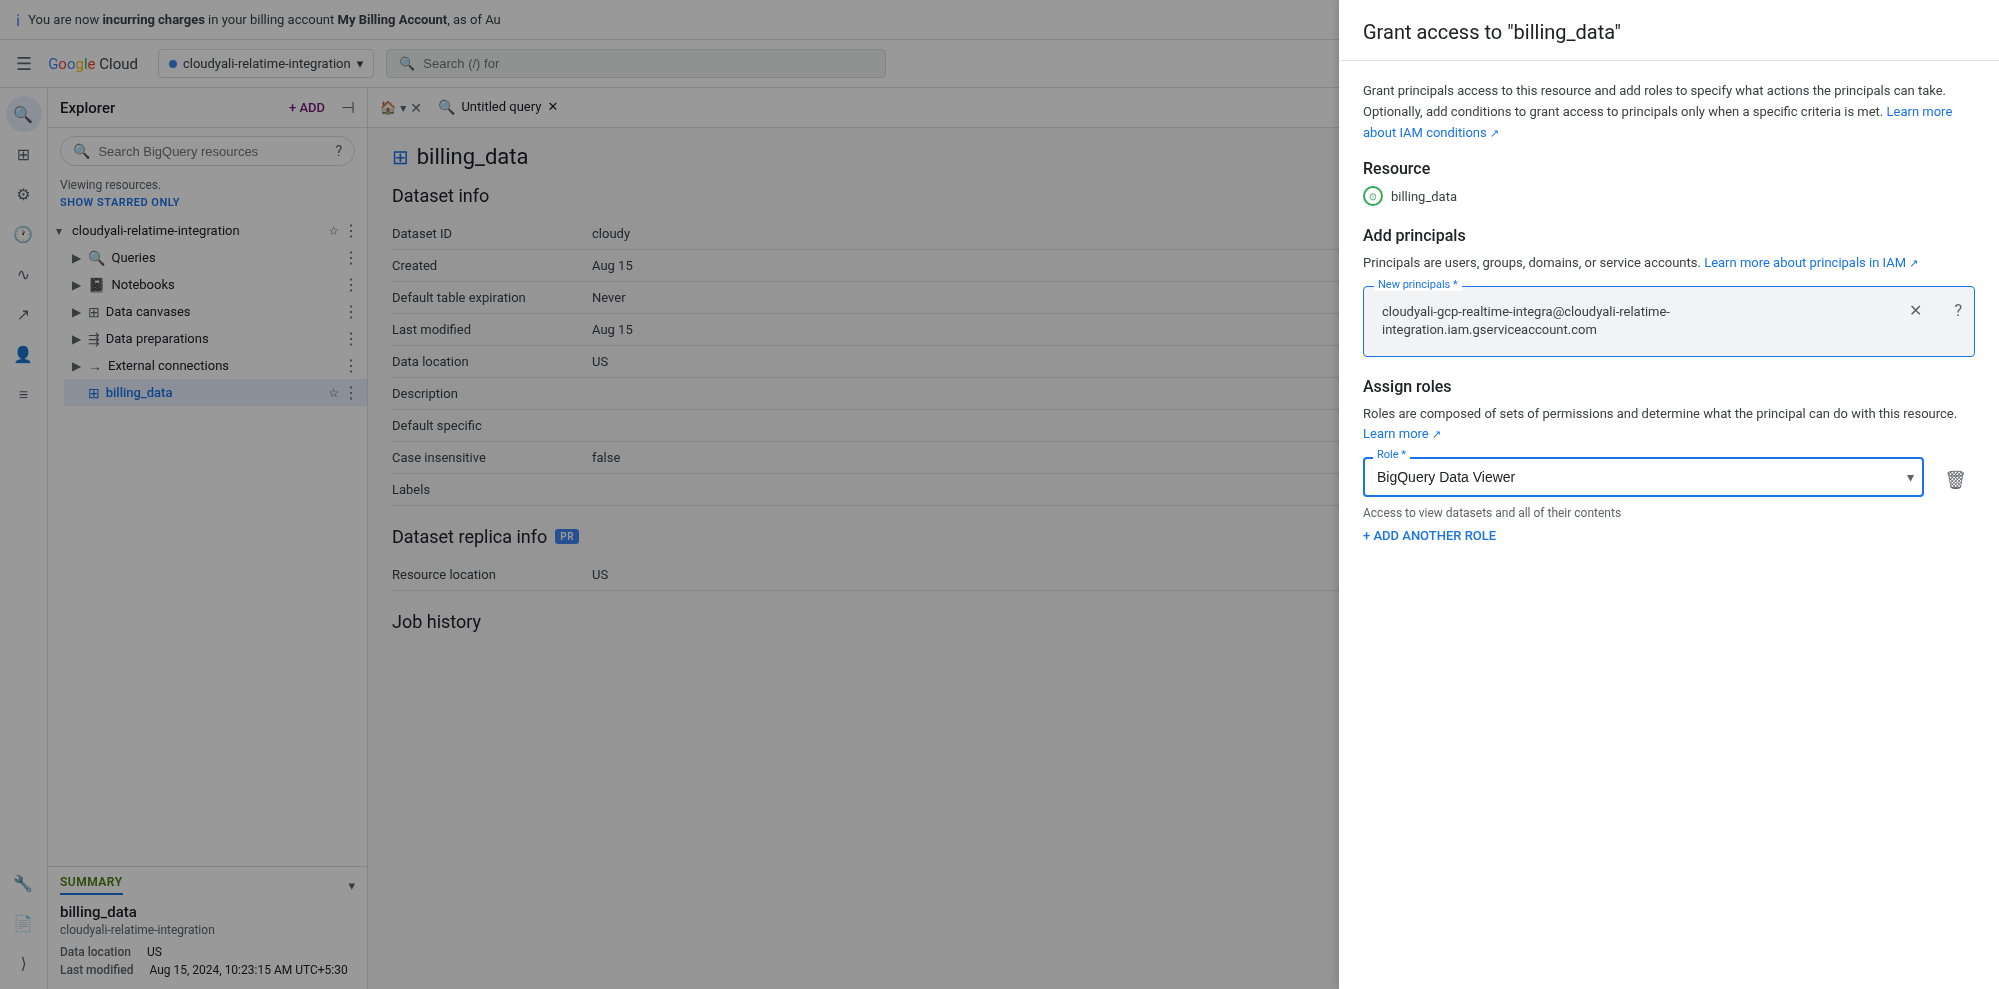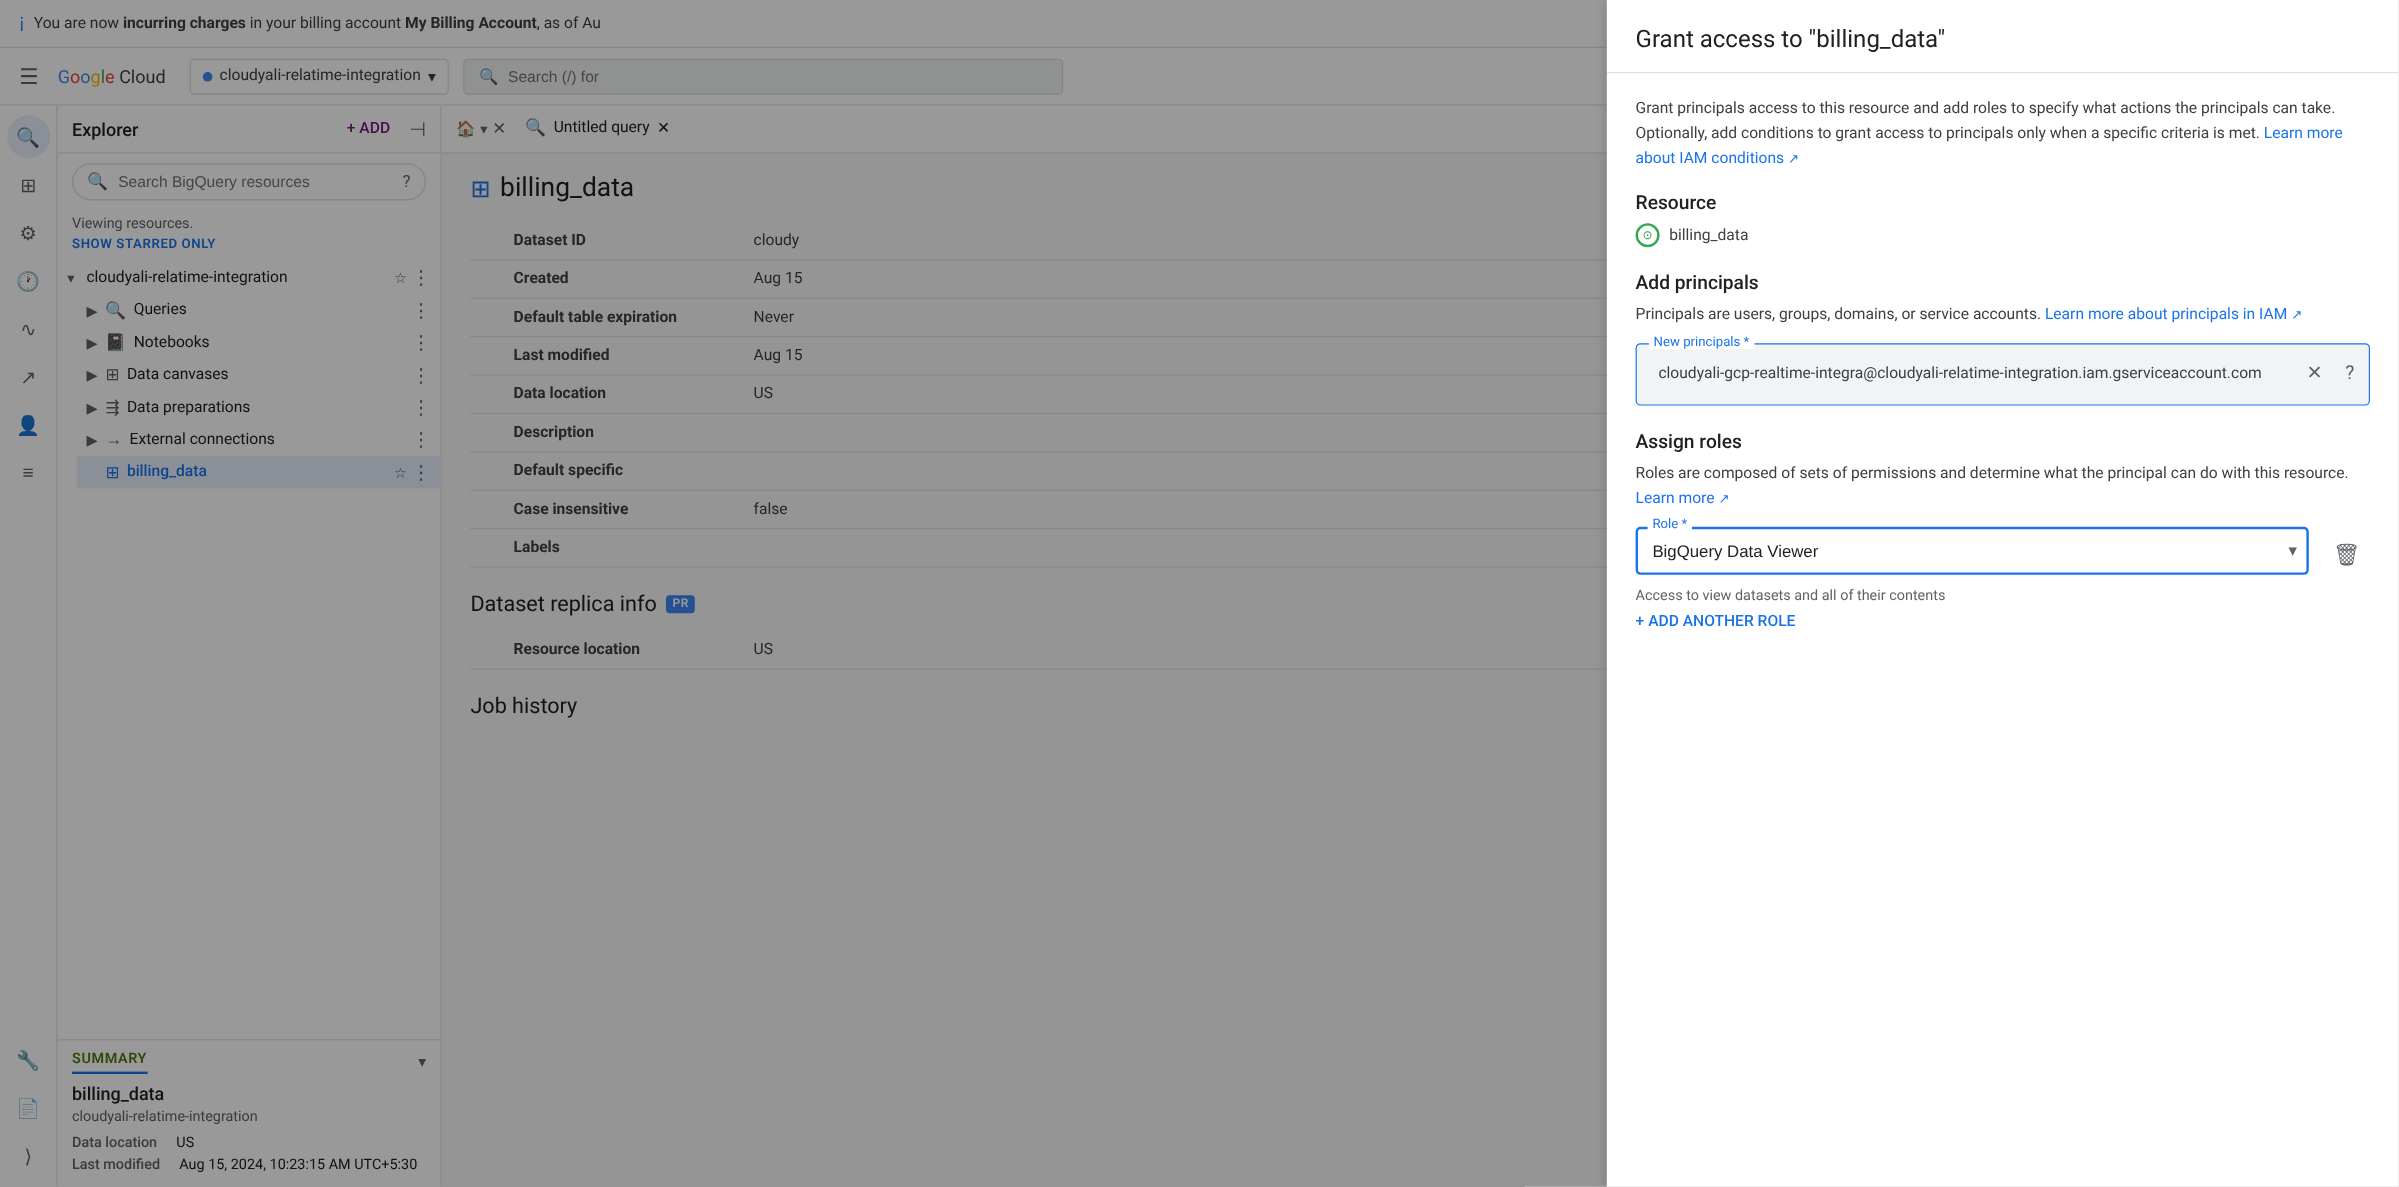--- a/index.html
+++ b/index.html
@@ -182,21 +182,21 @@
       overflow-y: auto;
       flex: 1;
     }
     .dataset-header { display: flex; align-items: center; gap: 8px; margin-bottom: 16px; }
     .dataset-icon { font-size: 20px; color: #1a73e8; }
     .dataset-name { font-size: 22px; font-weight: 400; color: #202124; }
 
     .section-title { font-size: 18px; font-weight: 400; margin-bottom: 12px; color: #202124; }
     .info-table { width: 100%; }
     .info-row { display: flex; padding: 8px 0; border-bottom: 1px solid #e0e0e0; }
-    .info-label { width: 200px; font-size: 13px; color: #3c4043; font-weight: 700; margin-left: 36px; }
+    .info-label { width: 200px; font-size: 13px; color: #3c4043; font-weight: 400; }
     .info-value { flex: 1; font-size: 13px; color: #3c4043; }
 
     
     .overlay {
       position: fixed; top: 0; left: 0; right: 0; bottom: 0;
       background: rgba(0,0,0,0.4);
       z-index: 100;
     }
 
     
@@ -237,21 +237,21 @@
       padding: 0;
       position: relative;
       background: #f1f3f4;
     }
     .new-principals-label {
       position: absolute; top: -9px; left: 10px;
       font-size: 11px; color: #1a73e8; background: #fff; padding: 0 4px;
     }
     .principals-input-area {
       display: flex; align-items: flex-start;
-      padding: 10px 8px; gap: 11px;
+      padding: 10px 8px; gap: 24px;
     }
     .principal-chip {
       background: #f1f3f4; border-radius: 4px;
       padding: 6px 10px; font-size: 13px; color: #3c4043;
       flex: 1; line-height: 1.4;
     }
     .clear-icon { color: #5f6368; cursor: pointer; font-size: 16px; padding: 4px; }
     .chip-help { color: #5f6368; cursor: pointer; font-size: 16px; padding: 4px; }
 
     .assign-roles-section { margin-bottom: 20px; }
@@ -459,20 +459,21 @@
         <span>✕</span>
       </div>
     </div>
 
     <div class="dataset-content">
       <div class="dataset-header">
         <span class="dataset-icon">⊞</span>
         <span class="dataset-name">billing_data</span>
       </div>
 
+      <div class="section-title">Dataset info</div>
       <div class="info-table">
         <div class="info-row">
           <span class="info-label">Dataset ID</span>
           <span class="info-value">cloudy</span>
         </div>
         <div class="info-row">
           <span class="info-label">Created</span>
           <span class="info-value">Aug 15</span>
         </div>
         <div class="info-row">

